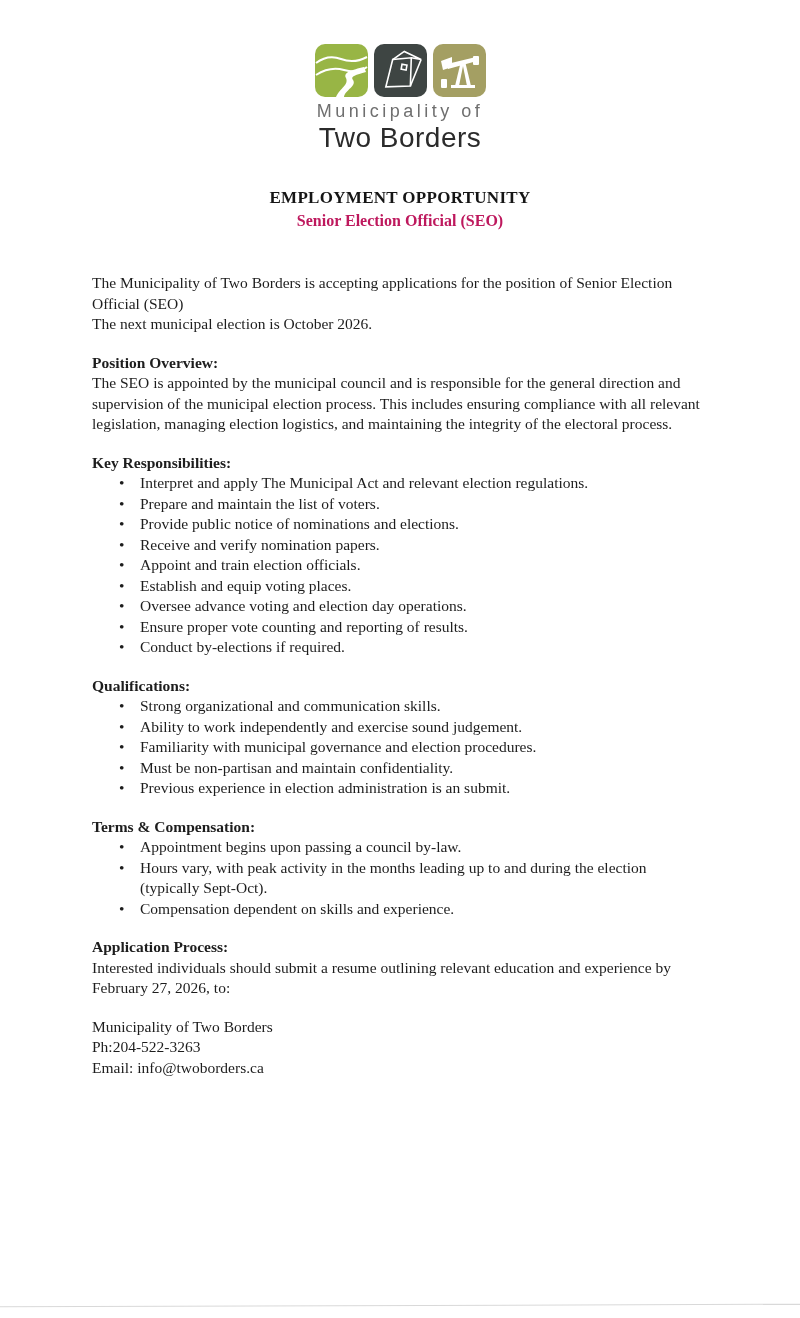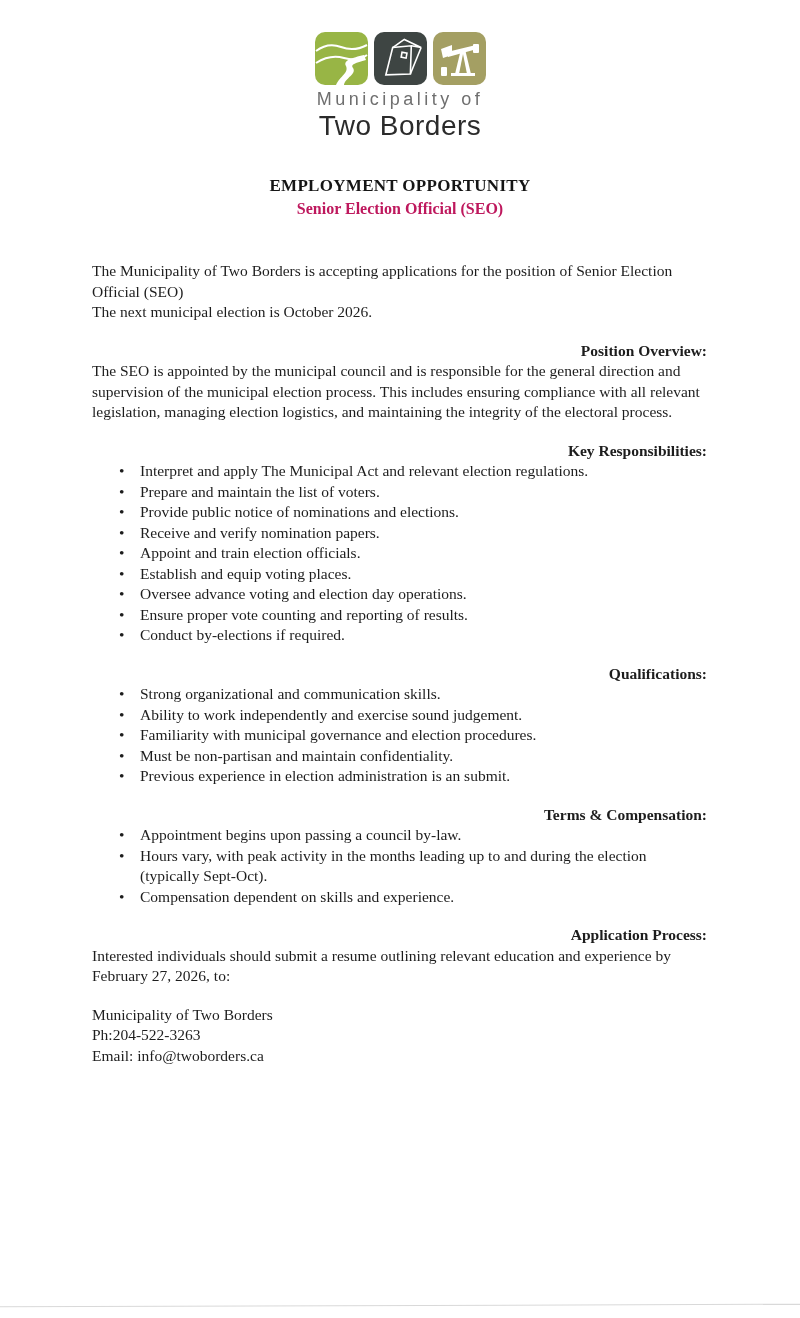--- a/index.html
+++ b/index.html
@@ -8,21 +8,21 @@
     width: 800px;
     height: 1318px;
     margin: 0 auto;
     background: #ffffff;
     font-family: "Liberation Serif", serif;
     color: #1d1d1d;
     overflow: hidden;
   }
 
   
-  .logo-block { padding-top: 32px; text-align: center; }
+  .logo-block { padding-top: 44px; text-align: center; }
   .logo-tiles { display: flex; justify-content: center; gap: 6px; }
   .tile {
     width: 53px; height: 53px;
     border-radius: 10px;
     overflow: hidden;
     display: flex; align-items: center; justify-content: center;
   }
   .tile svg { width: 53px; height: 53px; display: block; }
   .logo-org1 {
     margin-top: 4px;
@@ -57,21 +57,21 @@
   }
 
   
   .content {
     margin: 43px 93px 0 92px;
     font-size: 15.5px;
     line-height: 20.5px;
   }
   .para { margin: 0; }
   .section { margin-top: 18px; }
-  .section-heading { font-weight: bold; text-align: right; }
+  .section-heading { font-weight: bold; }
   ul.bullets { margin: 0; padding: 0; list-style: none; }
   ul.bullets li { position: relative; padding-left: 48px; }
   ul.bullets li::before {
     content: "\2022";
     position: absolute;
     left: 27px;
     top: 0;
     font-size: 15.5px;
   }
   .contact-block { margin-top: 18px; }

